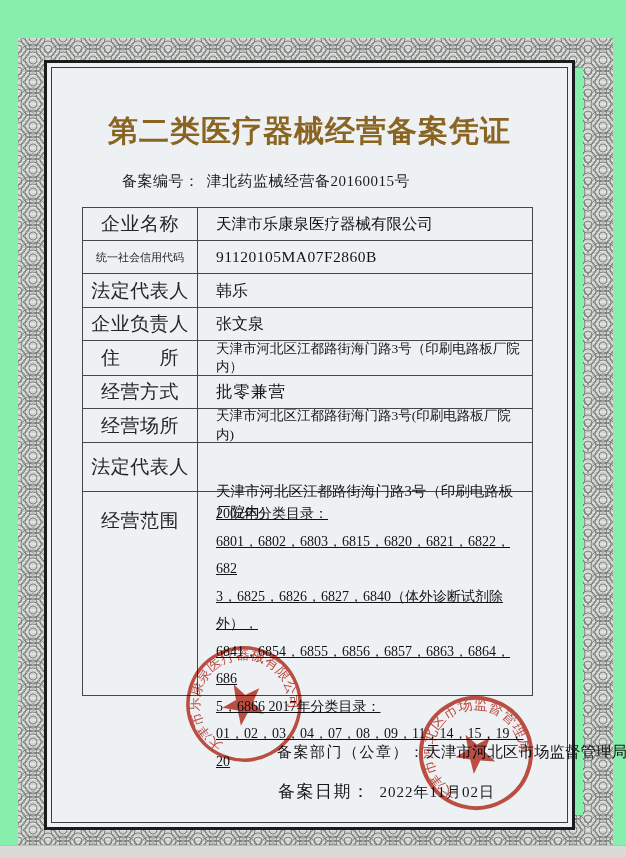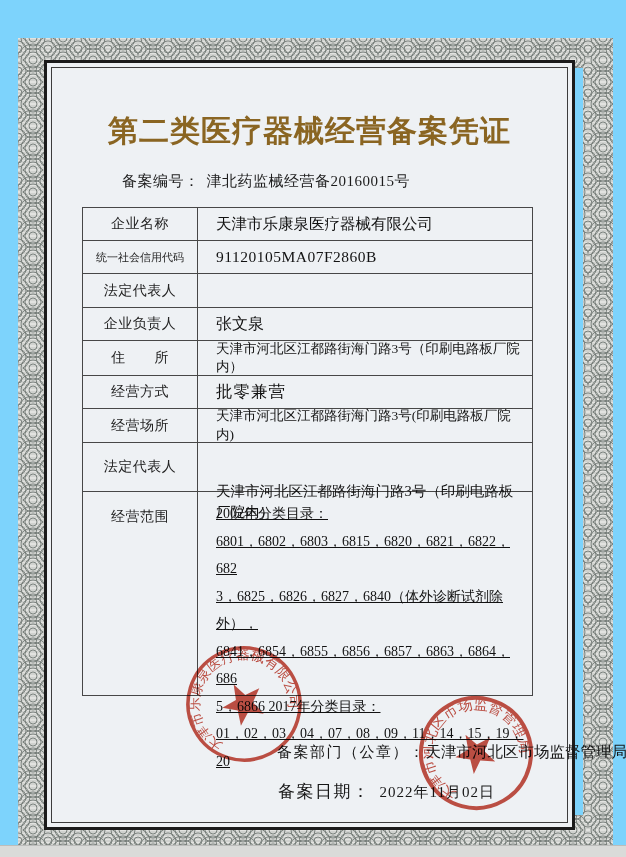--- a/index.html
+++ b/index.html
@@ -1,19 +1,19 @@
 <!DOCTYPE html>
 <html><head>
 <meta charset="utf-8">
 <style>
   * { margin:0; padding:0; box-sizing:border-box; }
   html,body { background:#f2f2f0; }
   .page {
     position:relative; width:626px; height:857px; overflow:hidden;
-    background:#7dd3fc;
+    background:#86efac;
     font-family:"Liberation Serif","DejaVu Serif",serif;
     color:#1c1c1c;
   }
   .scan-strip-bottom {
     position:absolute; left:0; right:0; bottom:0; height:12px;
     background:#dadbd9; border-top:1px solid #bcbdbb;
   }
   .guilloche { position:absolute; left:18px; top:38px; }
   .frame {
     position:absolute; left:44px; top:60px; width:531px; height:770px;
@@ -32,21 +32,21 @@
   .regno .value { margin-left:7px; }
   .cert-table {
     position:absolute; left:82px; top:207px; width:451px;
     border:1px solid #474747; z-index:3;
   }
   .row { display:flex; border-bottom:1px solid #474747; }
   .row:last-child { border-bottom:none; }
   .cell-label {
     width:115px; flex:0 0 115px; border-right:1px solid #474747;
     display:flex; align-items:center; justify-content:center;
-    font-size:14px; color:#242424; text-align:center; letter-spacing:0.5px;
+    font-size:19px; color:#242424; text-align:center; letter-spacing:0.5px;
   }
   .cell-label.small { font-size:11px; letter-spacing:0; }
   .cell-value {
     flex:1; padding:2px 6px 2px 18px;
     display:flex; align-items:center;
     font-size:15px; color:#121212; white-space:pre-line; line-height:1.35;
   }
   .r1 { height:33px; } .r2 { height:33px; } .r3 { height:34px; }
   .r4 { height:33px; } .r5 { height:35px; } .r6 { height:33px; }
   .r7 { height:34px; } .r8 { height:49px; } .r9 { height:203px; }
@@ -118,20 +118,21 @@
     <div class="row r1">
       <div class="cell-label">企业名称</div>
       <div class="cell-value">天津市乐康泉医疗器械有限公司</div>
     </div>
     <div class="row r2">
       <div class="cell-label small">统一社会信用代码</div>
       <div class="cell-value">91120105MA07F2860B</div>
     </div>
     <div class="row r3">
       <div class="cell-label">法定代表人</div>
+      <div class="cell-value">韩乐</div>
     </div>
     <div class="row r4">
       <div class="cell-label">企业负责人</div>
       <div class="cell-value">张文泉</div>
     </div>
     <div class="row r5">
       <div class="cell-label">住　　所</div>
       <div class="cell-value">天津市河北区江都路街海门路3号（印刷电路板厂院内）</div>
     </div>
     <div class="row r6">

